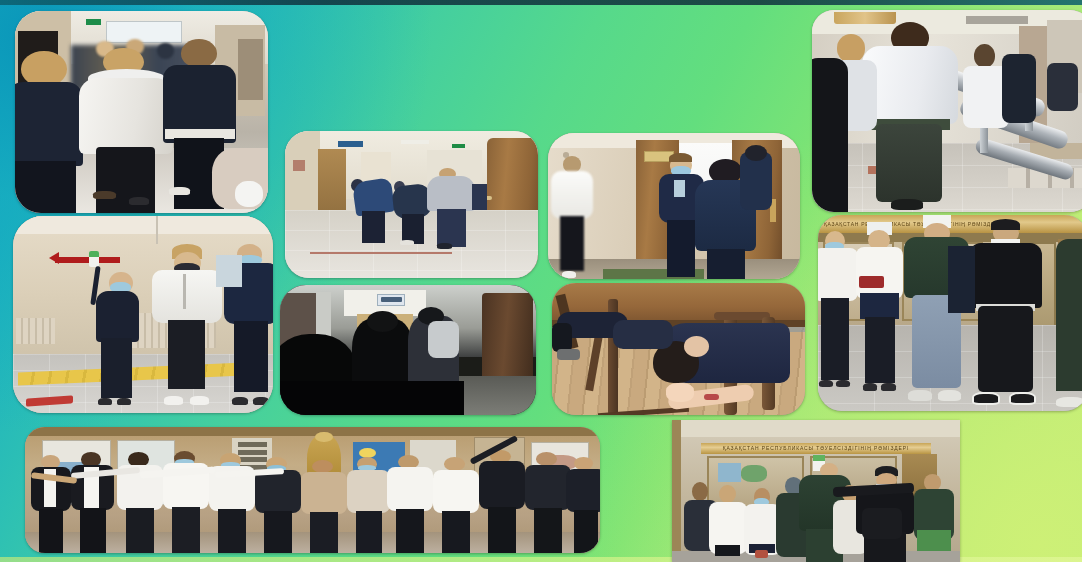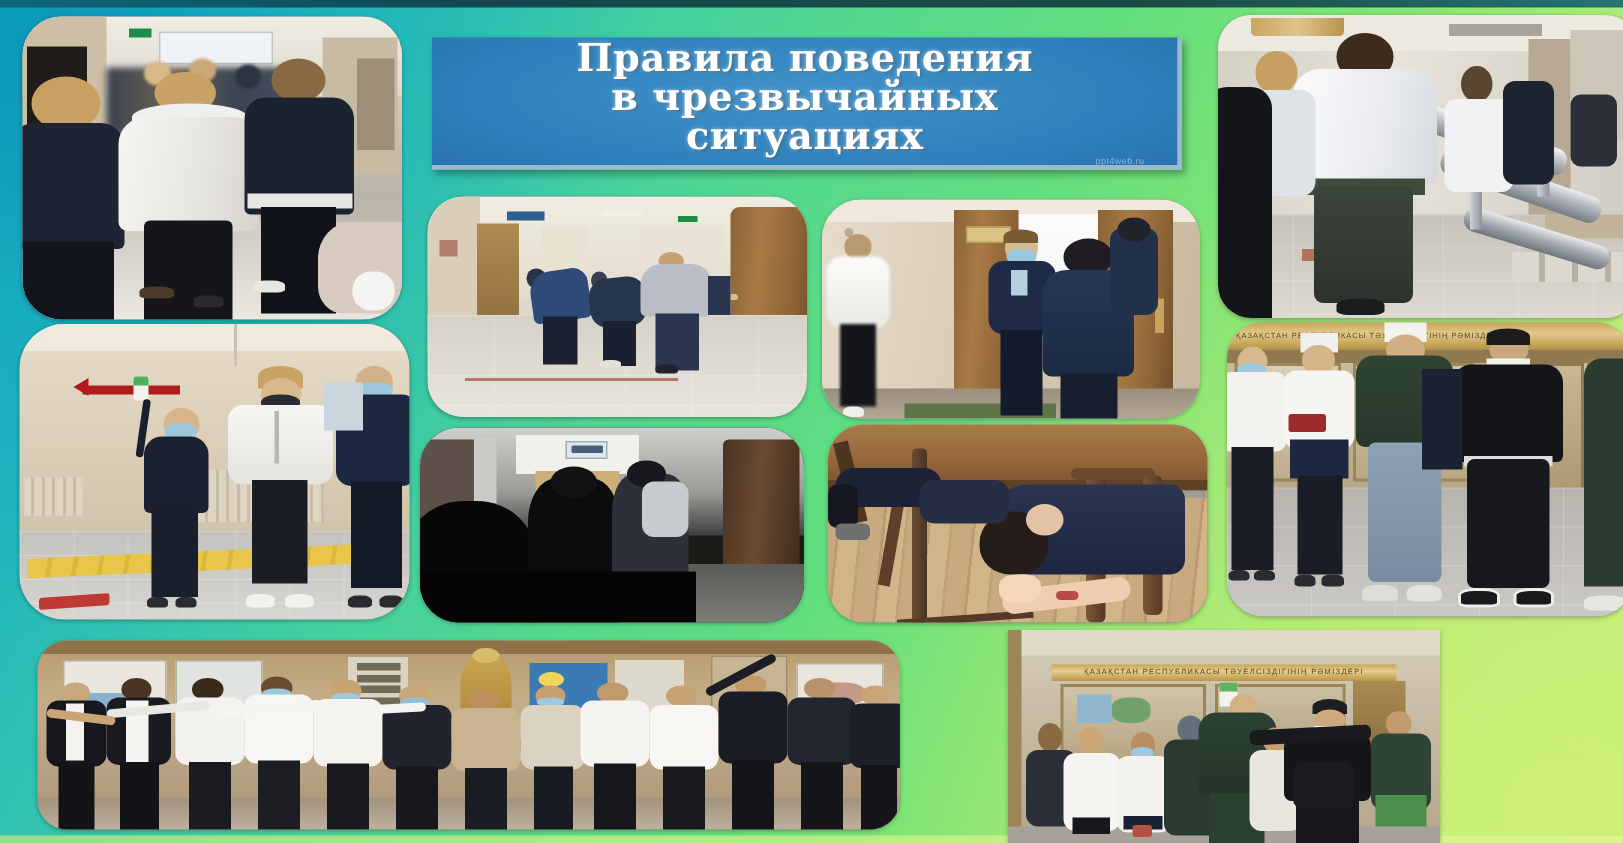--- a/index.html
+++ b/index.html
@@ -667,20 +667,14 @@
       <div class="person" style="left:84%;top:38%;width:14%;height:66%;">
           <div class="head" style="left:24%;top:0;width:44%;height:18%;background:#c09b6e;"></div>
           <div class="torso" style="left:0;top:16%;width:100%;height:54%;background:#2e4434;border-radius:8px;"></div>
           <div style="position:absolute;left:8%;top:60%;width:84%;height:22%;background:#4d8f4d;"></div>
         </div>
       <div style="position:absolute;left:66%;top:62%;width:14%;height:22%;background:#1b1c20;border-radius:6px;"></div>
     </div>
     <span class="lbl">Group of students beside a museum display case with a gold signboard</span>
   </div>
 
-  <div id="title-banner">
-    <div class="tline l1">Правила поведения</div>
-    <div class="tline l2">в чрезвычайных</div>
-    <div class="tline l3">ситуациях</div>
-    <div id="title-watermark">ppt4web.ru</div>
-  </div>
 
 </div>
 
 </body></html>

